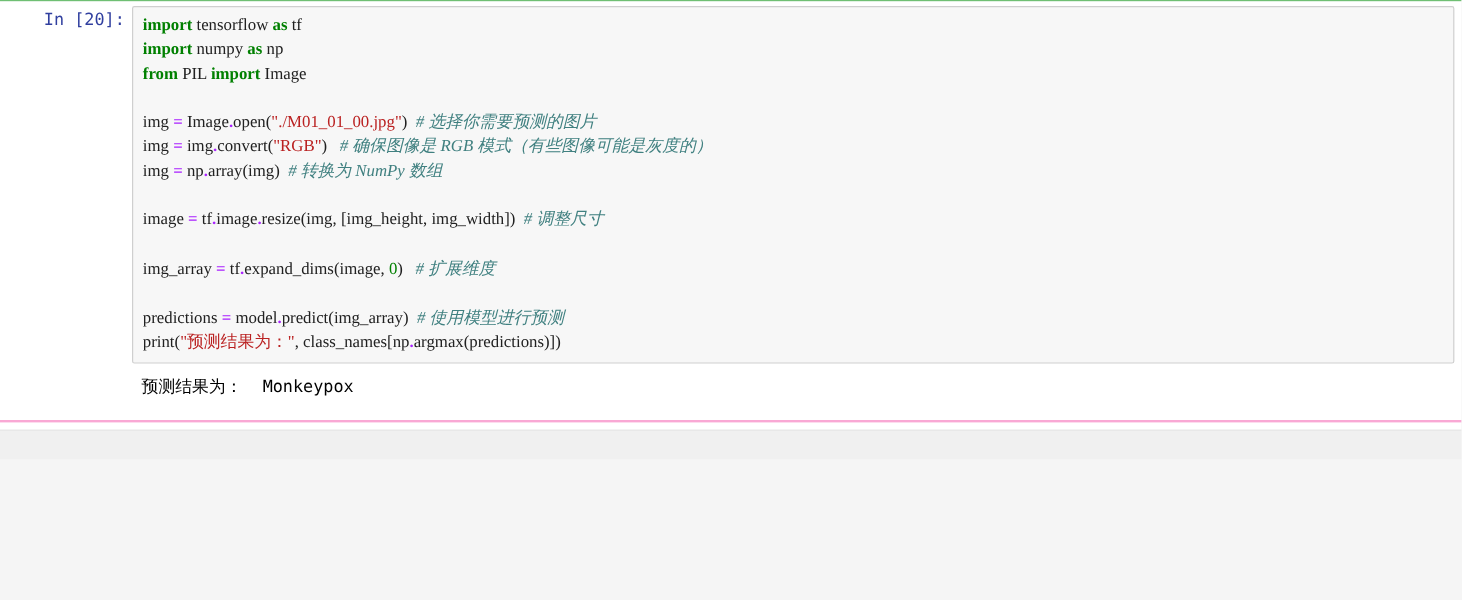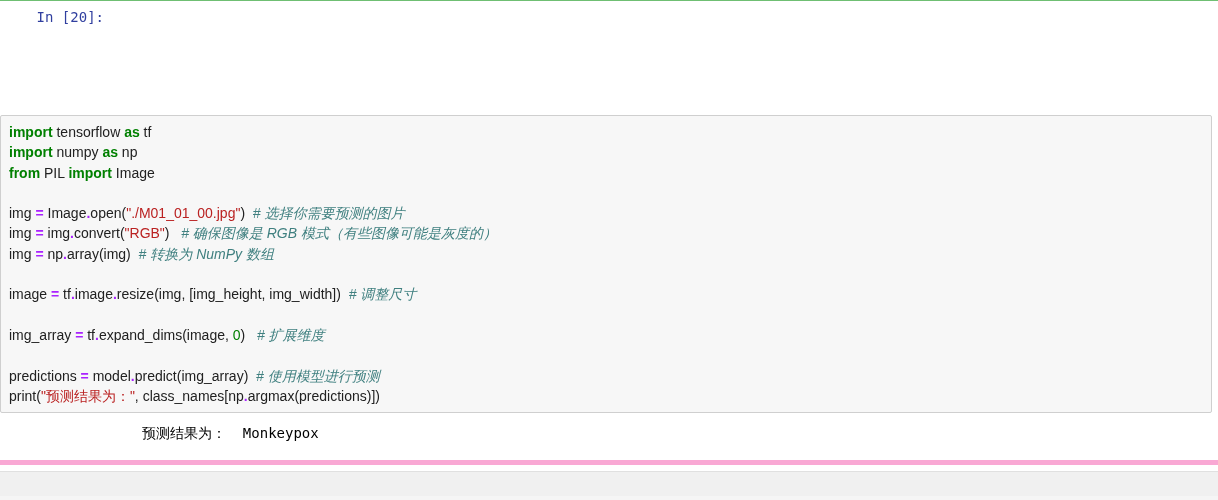--- a/index.html
+++ b/index.html
@@ -14,21 +14,20 @@
   .container {
     background: #fff;
     border-bottom: 1px solid #e0e0e0;
     padding: 0 0 6px 0;
   }
   .cell {
     display: flex;
     align-items: stretch;
     padding: 0;
     margin: 0;
-    flex-direction: column;
   }
   .cell-code {
     border-top: 1px solid #6fbf73;
   }
   .prompt {
     width: 110px;
     flex: 0 0 110px;
     text-align: right;
     padding: 8px 6px 0 0;
     font-family: "Menlo", "Consolas", "DejaVu Sans Mono", monospace;
@@ -37,41 +36,40 @@
     user-select: none;
   }
   .prompt .in { color: #303F9F; }
   .code-area {
     flex: 1;
     background: #f7f7f7;
     border: 1px solid #cfcfcf;
     border-radius: 2px;
     margin: 4px 6px 4px 0;
     padding: 6px 8px;
-    font-family: Liberation Sans, sans-serif;
+    font-family: Liberation Serif, serif;
     font-size: 14px;
     line-height: 1.45;
     white-space: pre;
     overflow-x: auto;
     min-height: 22px;
     position: relative;
   }
   .output-area {
     flex: 1;
     padding: 6px 8px 10px 8px;
     font-family: "SimSun", "Menlo", "Consolas", monospace;
     font-size: 14px;
     line-height: 1.5;
     white-space: pre;
   }
   .output-row {
     display: flex;
-    border-bottom: 5px solid #f9a8d4;
+    border-bottom: 2px solid #f9a8d4;
     padding-bottom: 6px;
-    gap: 24px;
   }
   .output-row .prompt { color: transparent; }
   .empty-row {
     display: flex;
     padding: 4px 0 6px 0;
   }
   .kw { color: #008000; font-weight: 700; }
   .nm { color: #212121; }
   .op { color: #AA22FF; font-weight: 700; }
   .str { color: #BA2121; }

